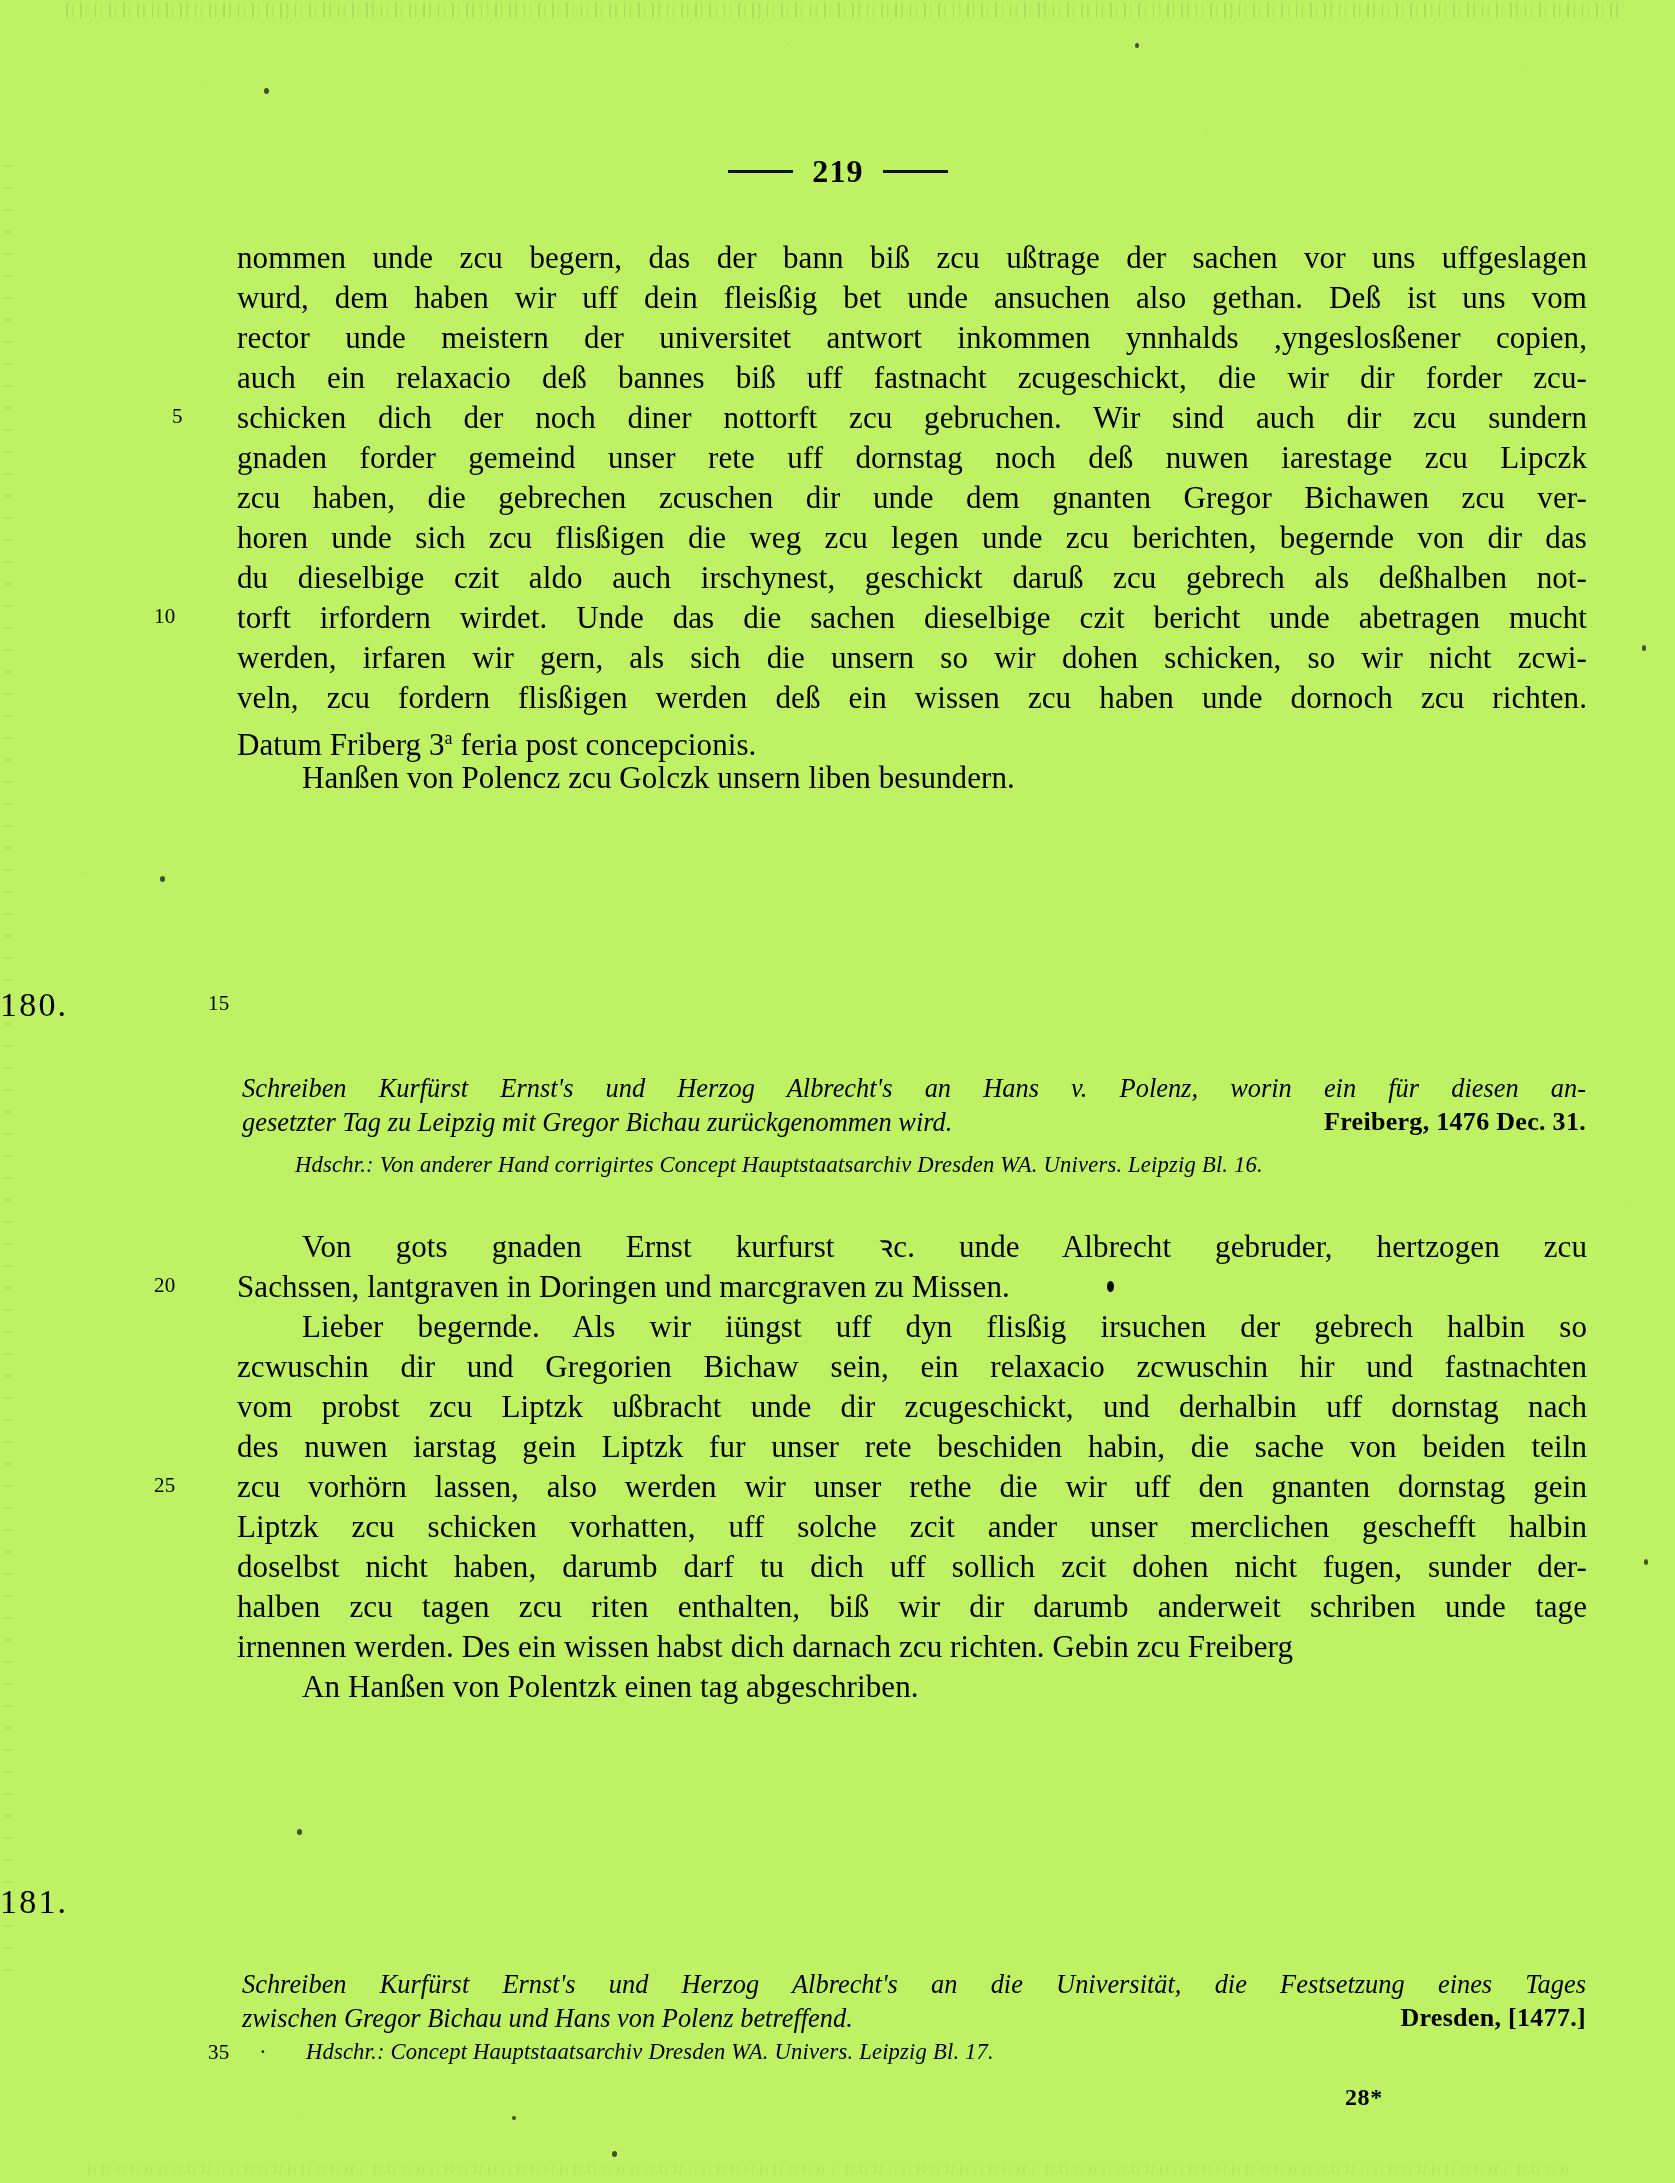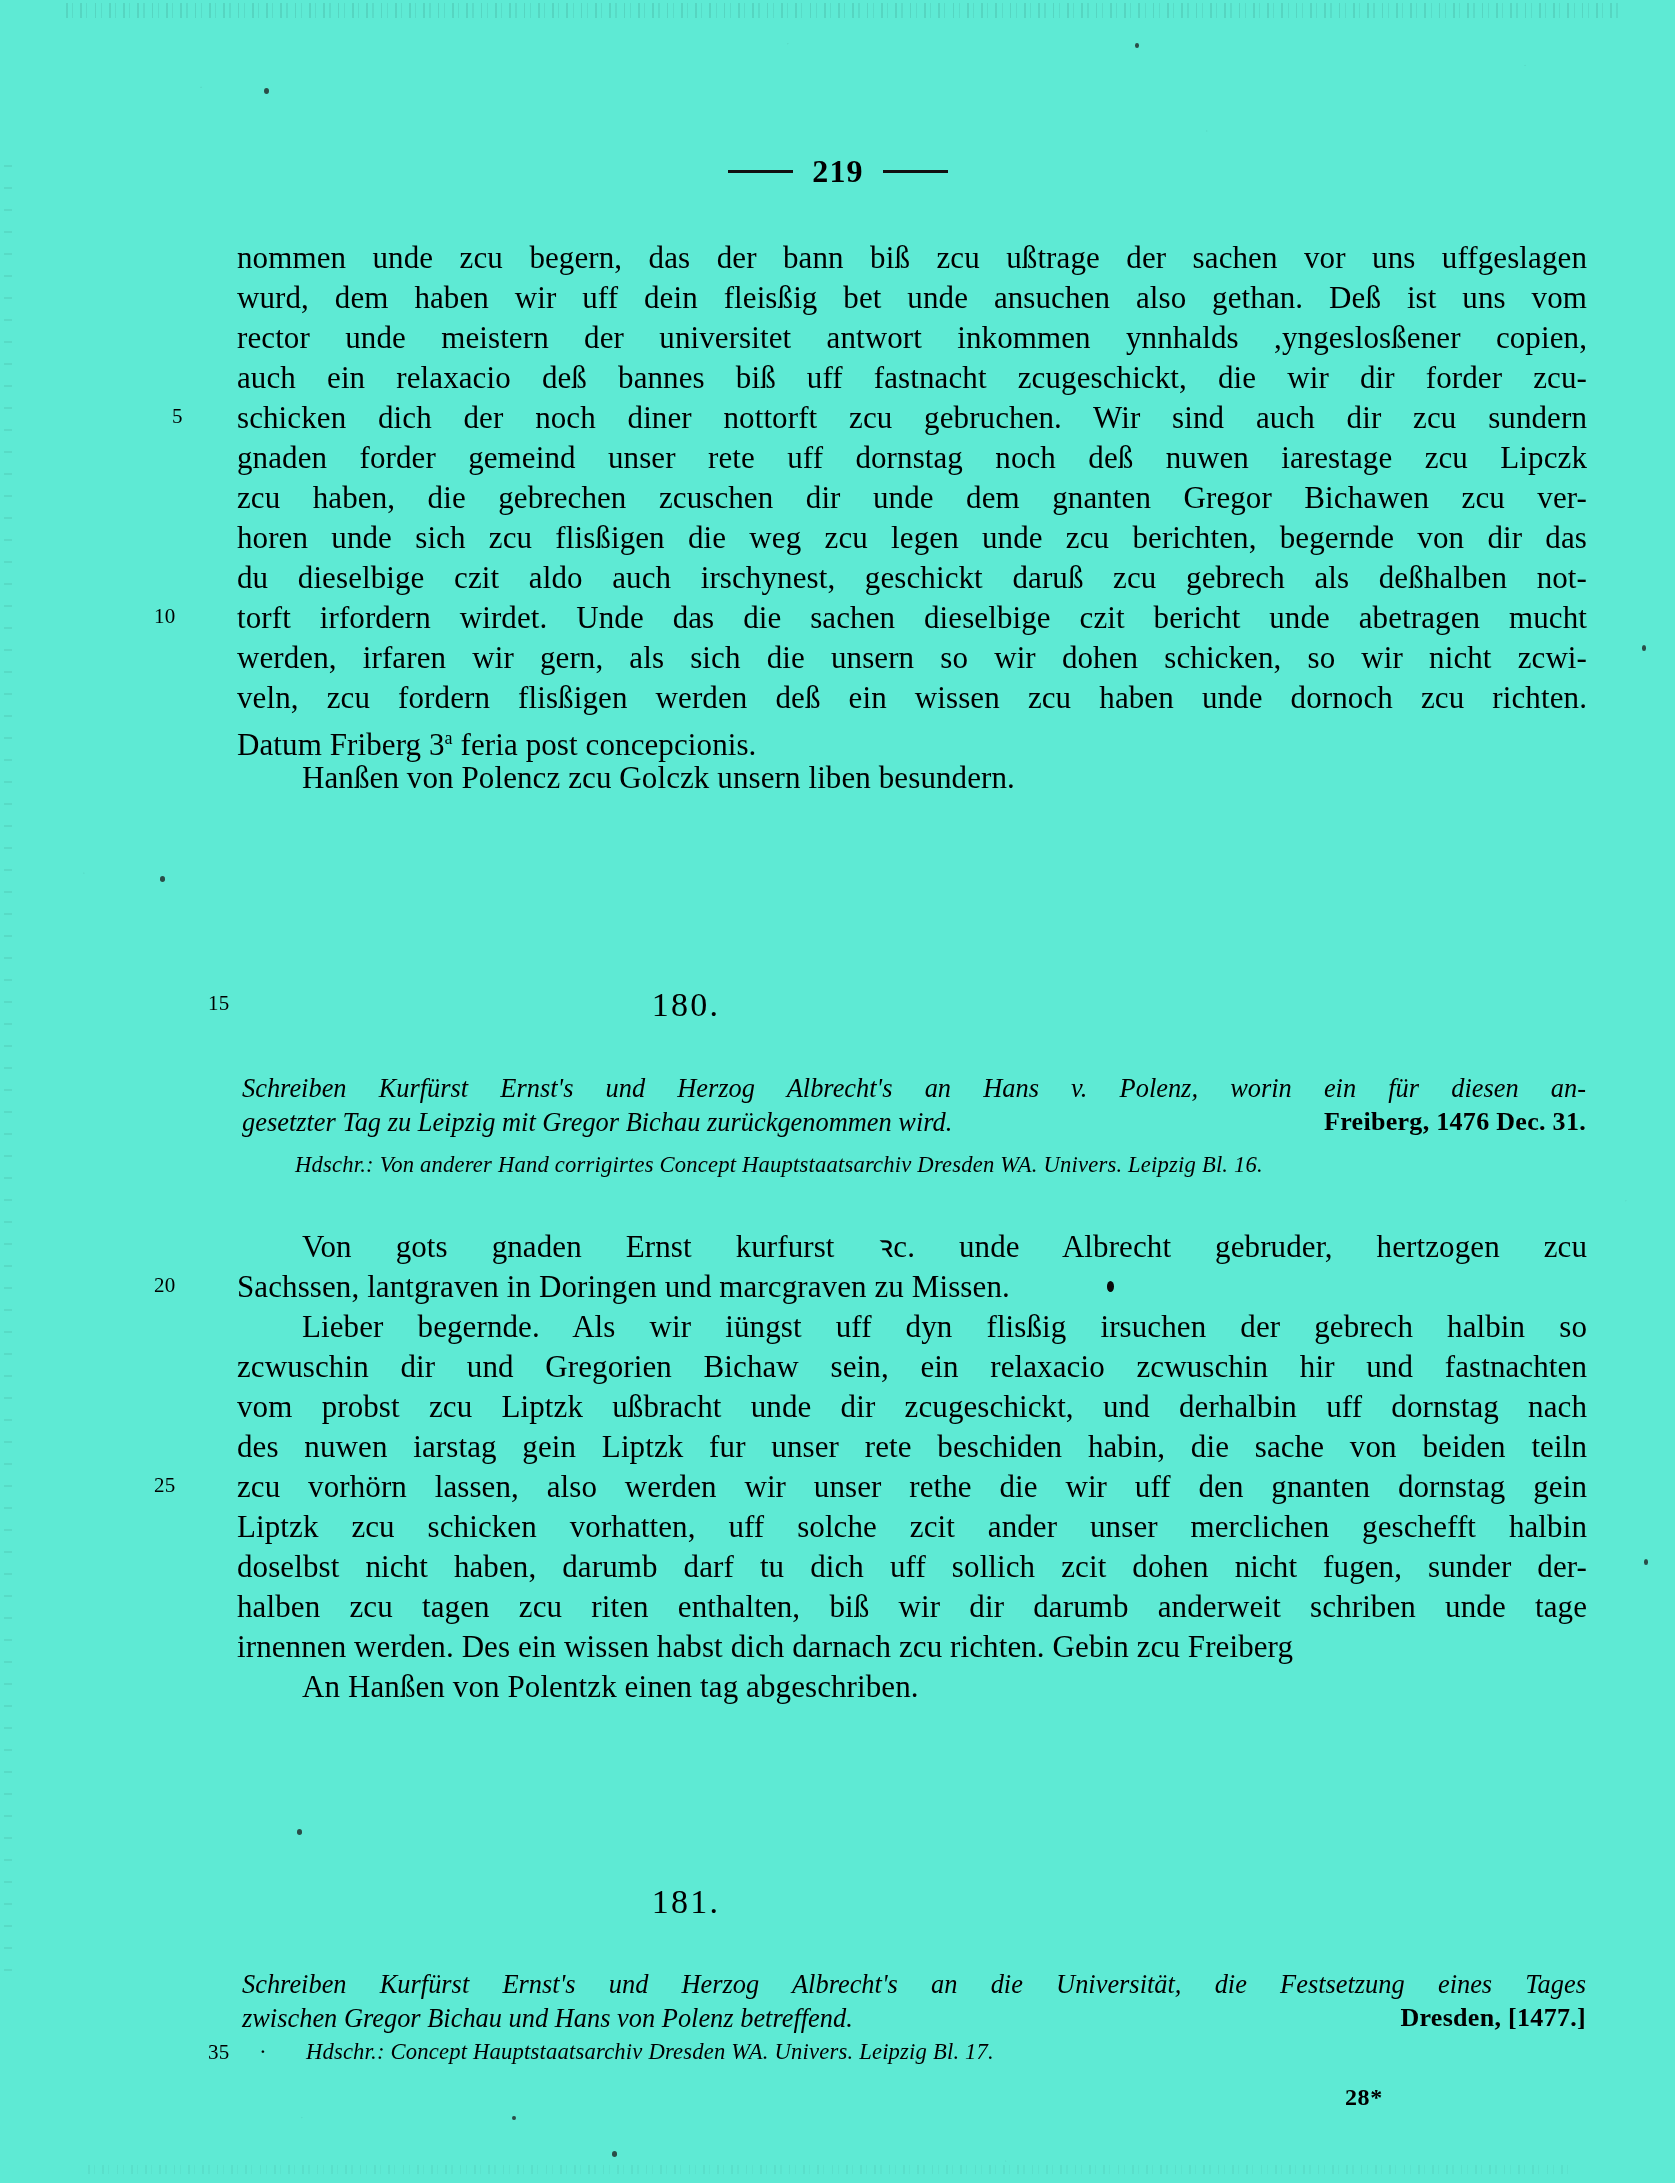--- a/index.html
+++ b/index.html
@@ -9,21 +9,21 @@
     background: #ffffff;
   }
   body {
     font-family: "Liberation Serif", "DejaVu Serif", serif;
     color: #000000;
   }
   #page {
     position: relative;
     width: 1676px;
     height: 2183px;
-    background: #5eead4;
+    background: #bef264;
     overflow: hidden;
   }
   
   #paper-grain {
     position: absolute;
     inset: 0;
     pointer-events: none;
     background:
       radial-gradient(circle at 12% 4%, rgba(0,0,0,0.05) 0 0.6px, transparent 1.1px),
       radial-gradient(circle at 47% 2%, rgba(0,0,0,0.05) 0 0.6px, transparent 1.1px),
@@ -98,21 +98,20 @@
     letter-spacing: 0.3px;
     font-weight: normal;
   }
   .lineno.wide { left: -83px; }
 
   
   .section-number {
     position: absolute;
     left: 0;
     width: 1372px;
-    text-align: center;
     font-size: 34px;
     letter-spacing: 2.2px;
   }
 
   
   .regest {
     position: absolute;
     left: 242px;
     width: 1344px;
     font-style: italic;

